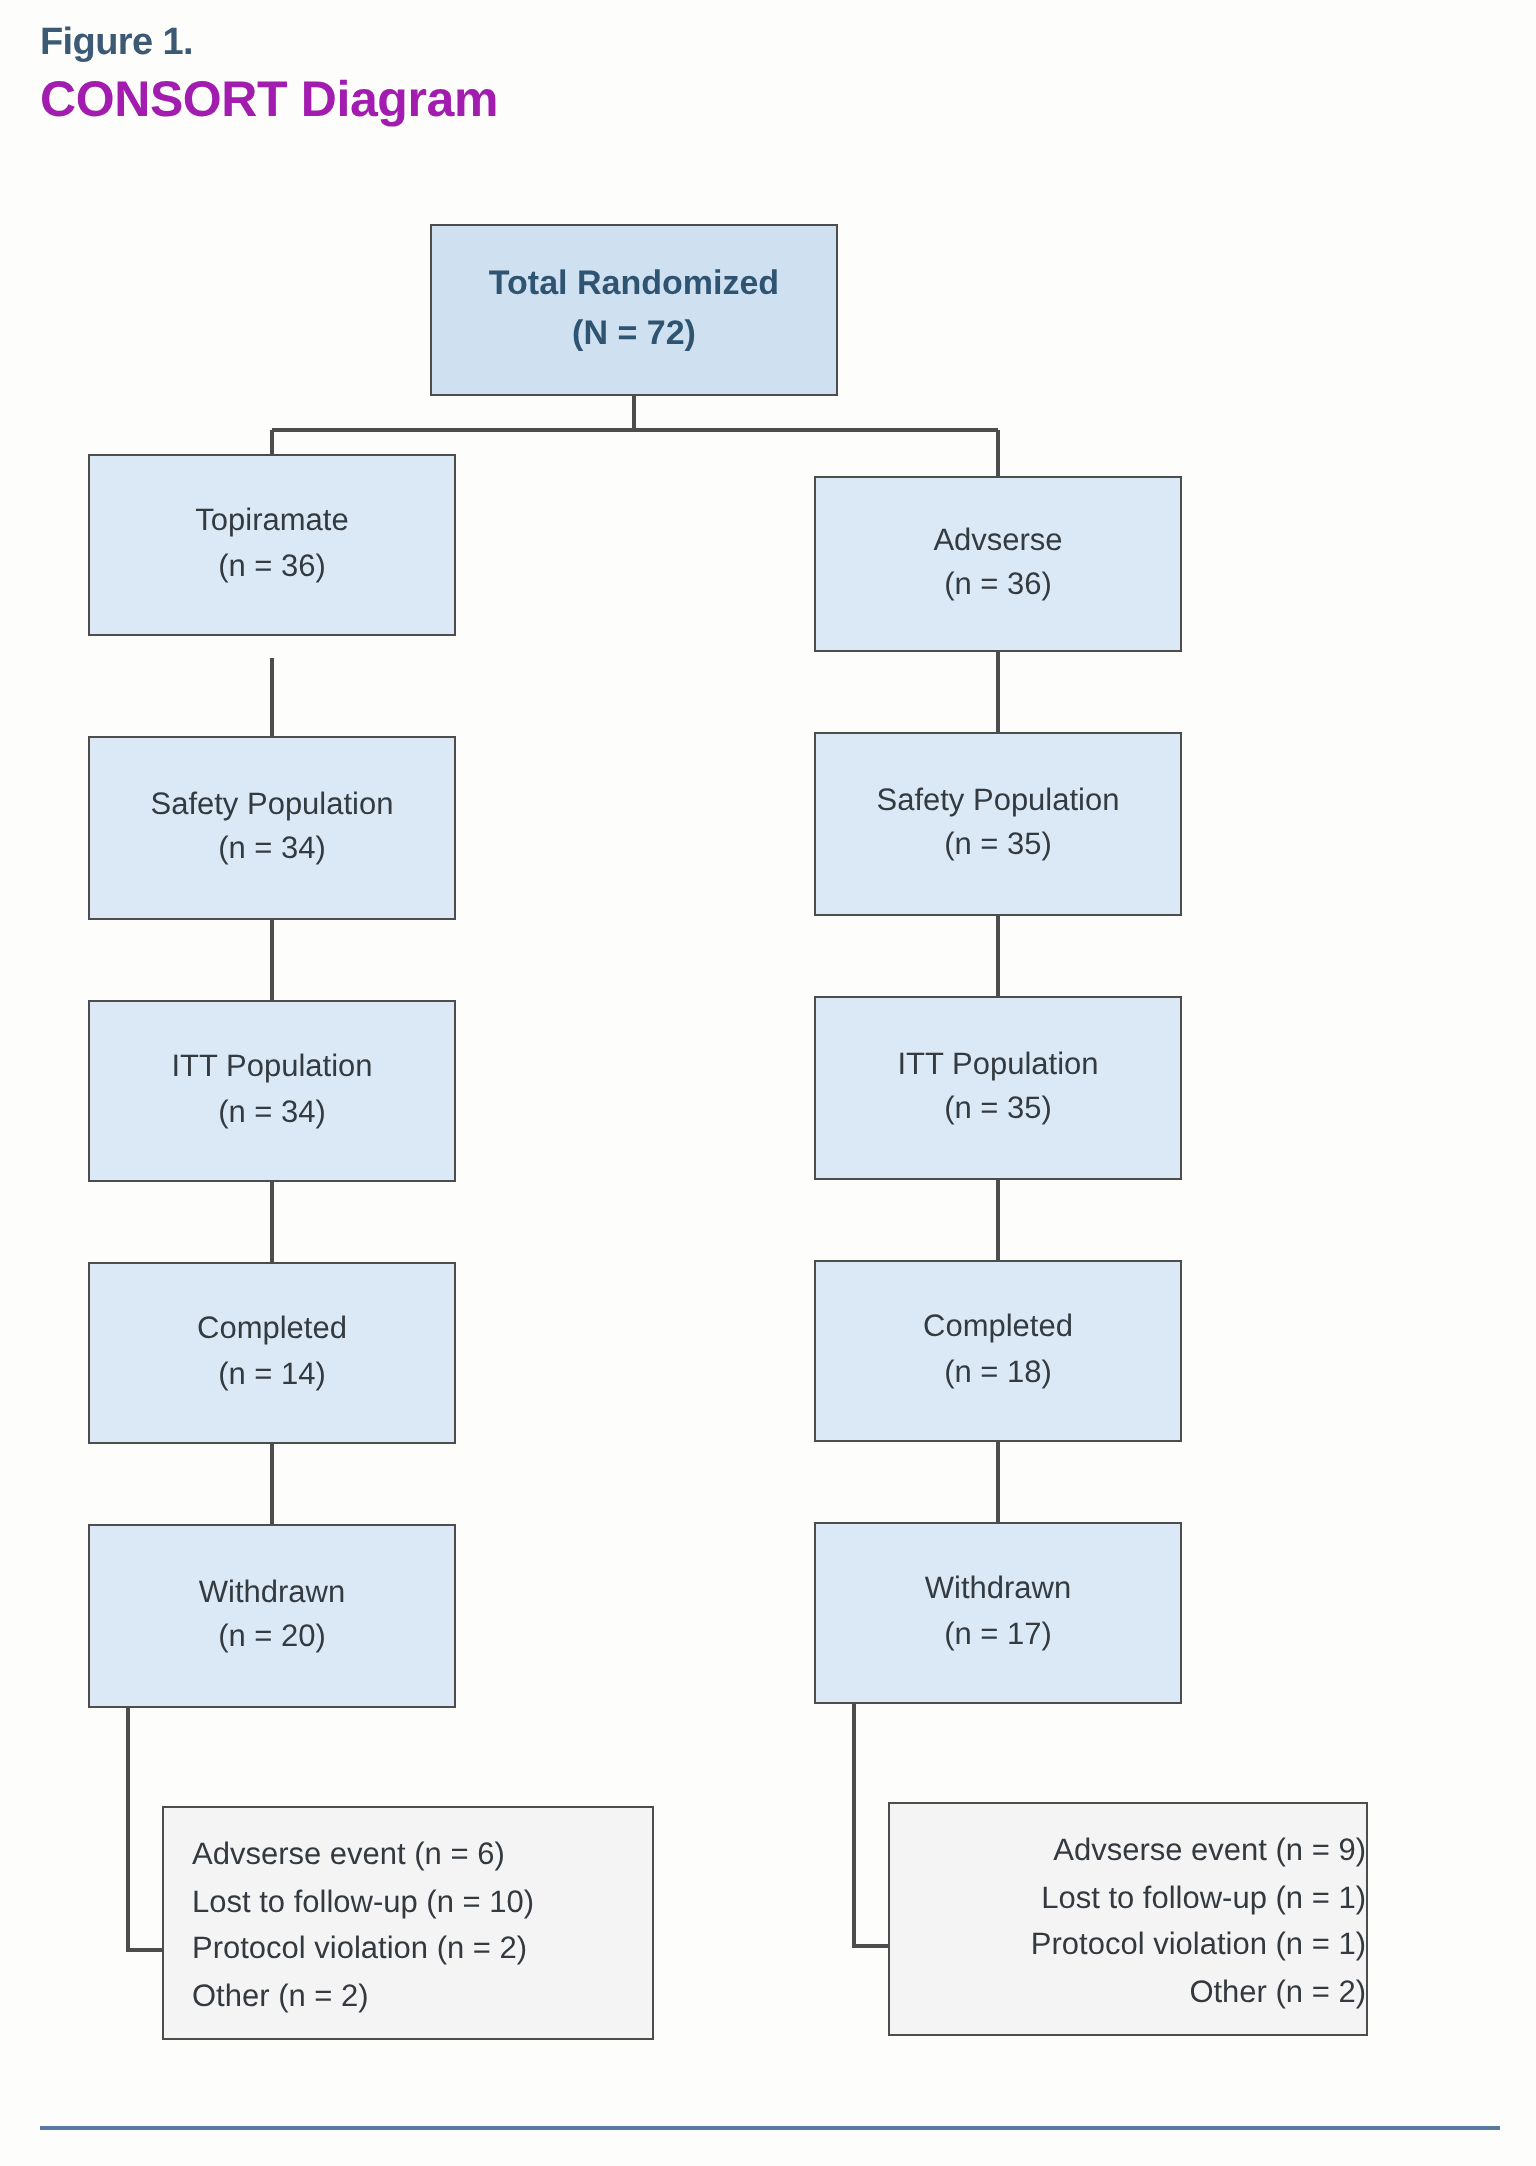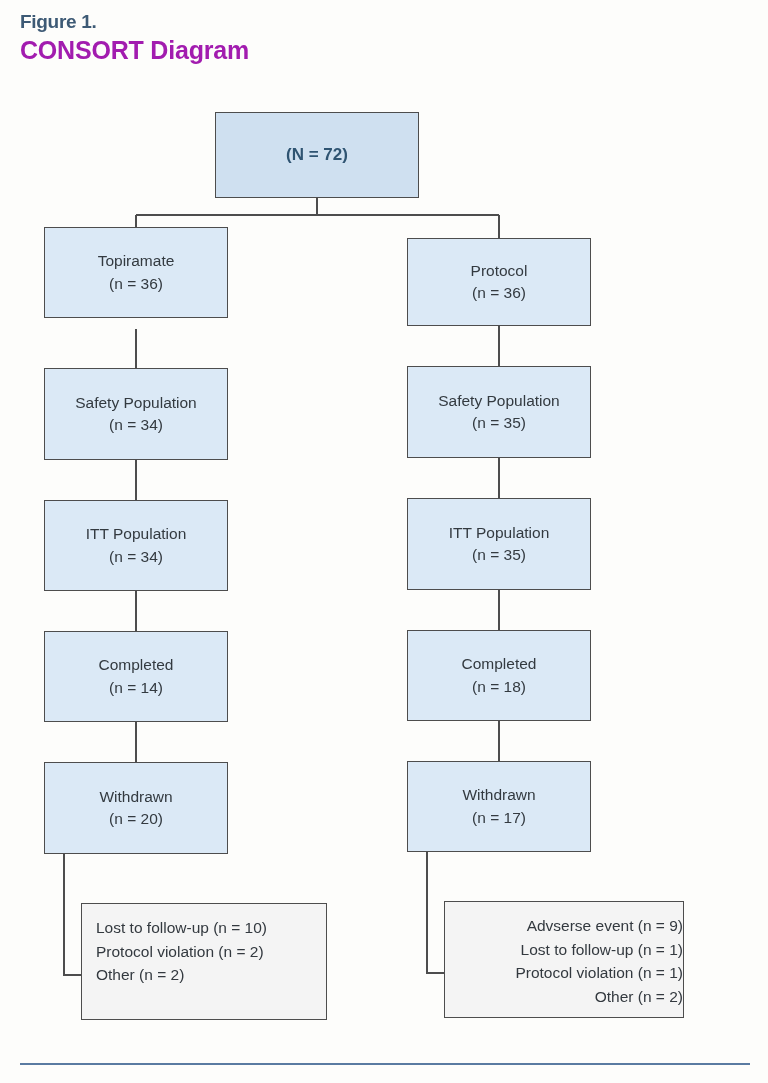--- a/index.html
+++ b/index.html
@@ -135,20 +135,21 @@
       <path d="M499,590 L499,630"></path>
       <path d="M499,721 L499,761"></path>
 
       <path d="M64,854 L64,975 L81,975"></path>
 
       <path d="M427,852 L427,973 L444,973"></path>
     </g>
   </svg>
 
   <div class="node root" style="left:215px; top:112px; width:204px; height:86px;">
+    <span class="line1">Total Randomized</span>
     <span class="line2">(N = 72)</span>
   </div>
 
   <div class="node" style="left:44px; top:227px; width:184px; height:91px;">
     <span class="line1">Topiramate</span>
     <span class="line2">(n = 36)</span>
   </div>
 
   <div class="node" style="left:44px; top:368px; width:184px; height:92px;">
     <span class="line1">Safety Population</span>
@@ -164,27 +165,28 @@
     <span class="line1">Completed</span>
     <span class="line2">(n = 14)</span>
   </div>
 
   <div class="node" style="left:44px; top:762px; width:184px; height:92px;">
     <span class="line1">Withdrawn</span>
     <span class="line2">(n = 20)</span>
   </div>
 
   <div class="node detail" style="left:81px; top:903px; width:246px; height:117px;">
+    <span class="item">Advserse event (n = 6)</span>
     <span class="item">Lost to follow-up (n = 10)</span>
     <span class="item">Protocol violation (n = 2)</span>
     <span class="item">Other (n = 2)</span>
   </div>
 
   <div class="node" style="left:407px; top:238px; width:184px; height:88px;">
-    <span class="line1">Protocol</span>
+    <span class="line1">Advserse</span>
     <span class="line2">(n = 36)</span>
   </div>
 
   <div class="node" style="left:407px; top:366px; width:184px; height:92px;">
     <span class="line1">Safety Population</span>
     <span class="line2">(n = 35)</span>
   </div>
 
   <div class="node" style="left:407px; top:498px; width:184px; height:92px;">
     <span class="line1">ITT Population</span>

